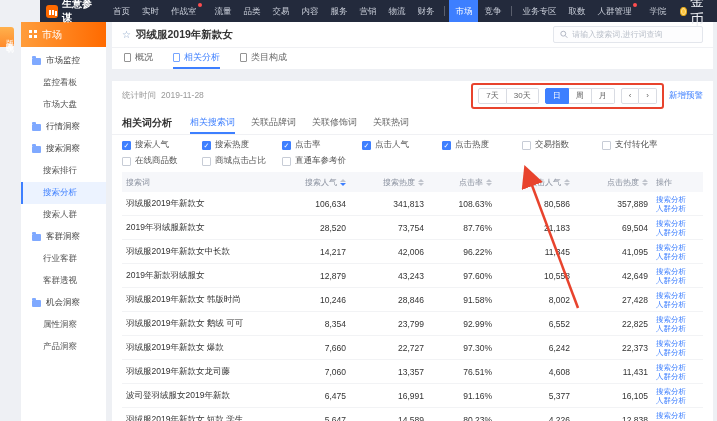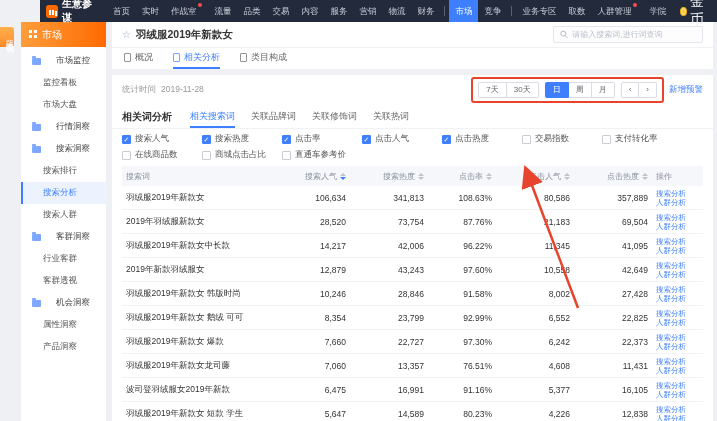--- a/index.html
+++ b/index.html
@@ -22,21 +22,21 @@
   .coin-icon { width:9px; height:9px; border-radius:50%; background:#ffc53d; border:1px solid #e6a817; box-shadow:inset 0 0 0 1px #ffe08f; }
 
   
   .version-tab { position:absolute; left:0; top:27px; width:14px; padding:6px 0; background:linear-gradient(#ffb14d,#ff8a2b); writing-mode:vertical-rl; color:#fff; font-size:8px; letter-spacing:2px; border-radius:0 3px 3px 0; text-align:center; cursor:pointer; z-index:5; }
 
   
   .sidebar { position:absolute; left:21px; top:22px; bottom:0; width:85px; background:#fff; z-index:4; }
   .side-header { height:25px; background:linear-gradient(90deg,#ff9d3b,#ff6a00); color:#fff; display:flex; align-items:center; gap:5px; padding-left:8px; font-size:10px; }
   .grid-icon { width:3px; height:3px; background:#fff; box-shadow:5px 0 #fff, 0 5px #fff, 5px 5px #fff; margin-right:5px; margin-bottom:5px; margin-top:-2px; }
   .side-list { padding-top:3px; }
-  .side-item { display:flex; align-items:center; gap:15px; height:22px; padding-left:9px; font-size:8.5px; color:#444; cursor:pointer; border-left:2px solid transparent; }
+  .side-item { display:flex; align-items:center; gap:5px; height:22px; padding-left:9px; font-size:8.5px; color:#444; cursor:pointer; border-left:2px solid transparent; }
   .side-item.item { padding-left:20px; color:#555; }
   .side-item.active { color:#3d7fff; background:#ecf3ff; border-left-color:#3d7fff; }
   .folder-icon { width:9px; height:7px; background:#7fa9ff; border-radius:1px; position:relative; flex:none; }
   .folder-icon::before { content:""; position:absolute; top:-2px; left:0; width:4px; height:2px; background:#7fa9ff; border-radius:1px 1px 0 0; }
 
   
   .content { position:absolute; left:112px; top:22px; right:4px; bottom:0; display:flex; flex-direction:column; }
   .card { background:#fff; }
   .title-row { height:26px; display:flex; align-items:center; justify-content:space-between; padding:0 10px; border-bottom:1px solid #f0f1f4; }
   .title-wrap { display:flex; align-items:center; gap:5px; }
@@ -45,21 +45,21 @@
   h1 { font-size:10.5px; color:#333; }
   .search-box { display:flex; align-items:center; gap:4px; border:1px solid #e3e6ec; border-radius:2px; height:17px; padding:0 6px; width:150px; background:#fdfdfe; }
   .search-box input { border:none; outline:none; font-size:8px; color:#666; width:100%; background:transparent; font-family:inherit; }
   .search-box input::placeholder { color:#b9bfc9; }
   .tabs-row { height:21px; display:flex; align-items:flex-end; gap:20px; padding:0 12px; }
   .mtab { display:flex; align-items:center; gap:4px; font-size:9px; color:#666; padding-bottom:5px; position:relative; cursor:pointer; }
   .mtab.active { color:#3d7fff; }
   .mtab.active::after { content:""; position:absolute; left:0; right:0; bottom:0; height:2px; background:#3d7fff; }
   .doc-icon { width:7px; height:9px; border:1px solid currentColor; border-radius:1px; opacity:.7; flex:none; }
 
-  .body-card { margin-top:6px; flex:1; overflow:hidden; }
+  .body-card { margin-top:12px; flex:1; overflow:hidden; }
   .stats-row { height:30px; display:flex; align-items:center; padding:0 10px; }
   .stats-time { color:#999; font-size:8.5px; display:flex; gap:5px; }
   .date-controls { margin-left:auto; display:flex; gap:6px; align-items:center; position:relative; }
   .annotation-box { position:absolute; left:-7px; right:-7px; top:-5px; bottom:-5px; border:2px solid #e8432d; border-radius:3px; pointer-events:none; }
   .seg { display:flex; }
   .dbtn { border:1px solid #d9dce3; border-left-width:0; padding:3px 7px; background:#fff; color:#666; font-size:8px; line-height:1; cursor:pointer; white-space:nowrap; }
   .seg .dbtn:first-child { border-left-width:1px; border-radius:2px 0 0 2px; }
   .seg .dbtn:last-child { border-radius:0 2px 2px 0; }
   .dbtn.active { background:#3d7fff; border-color:#3d7fff; color:#fff; }
   .alert-link { color:#3d7fff; font-size:8.5px; margin-left:12px; cursor:pointer; text-decoration:none; }

